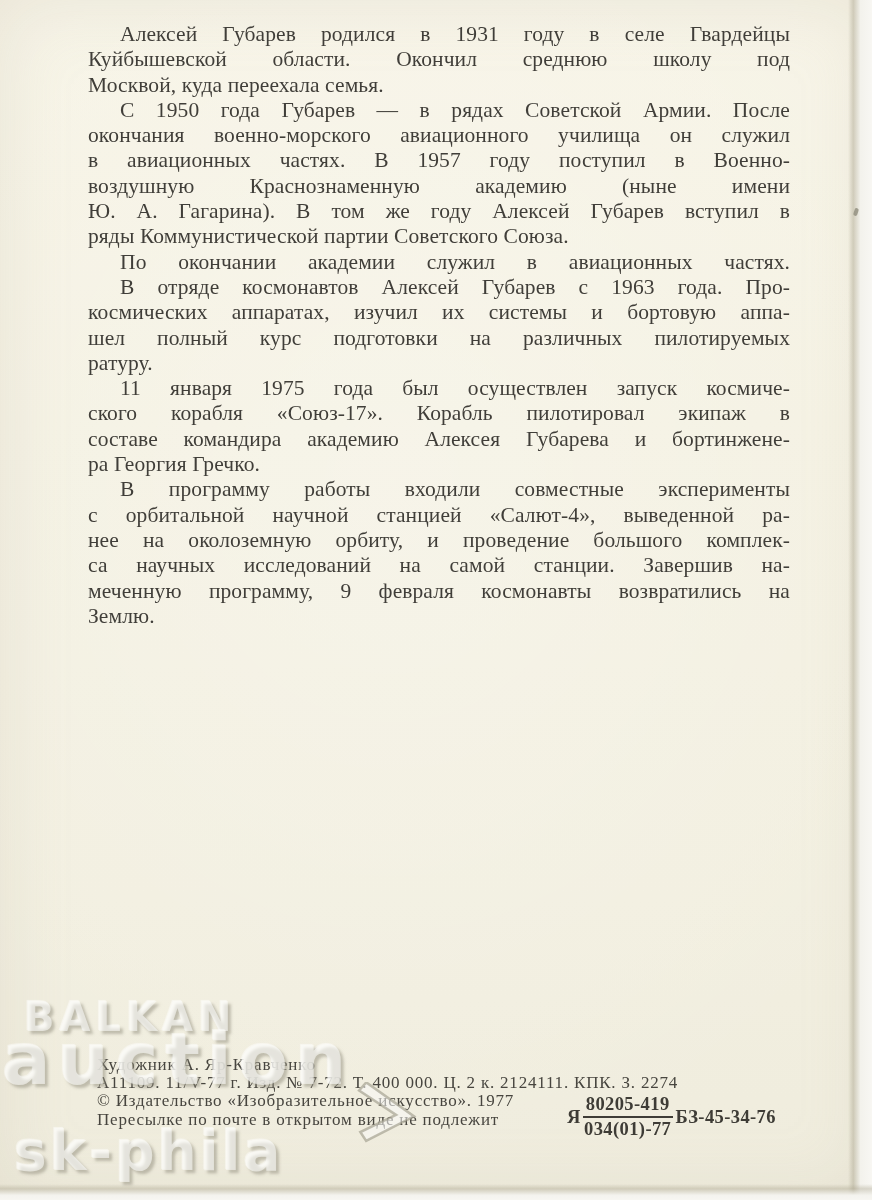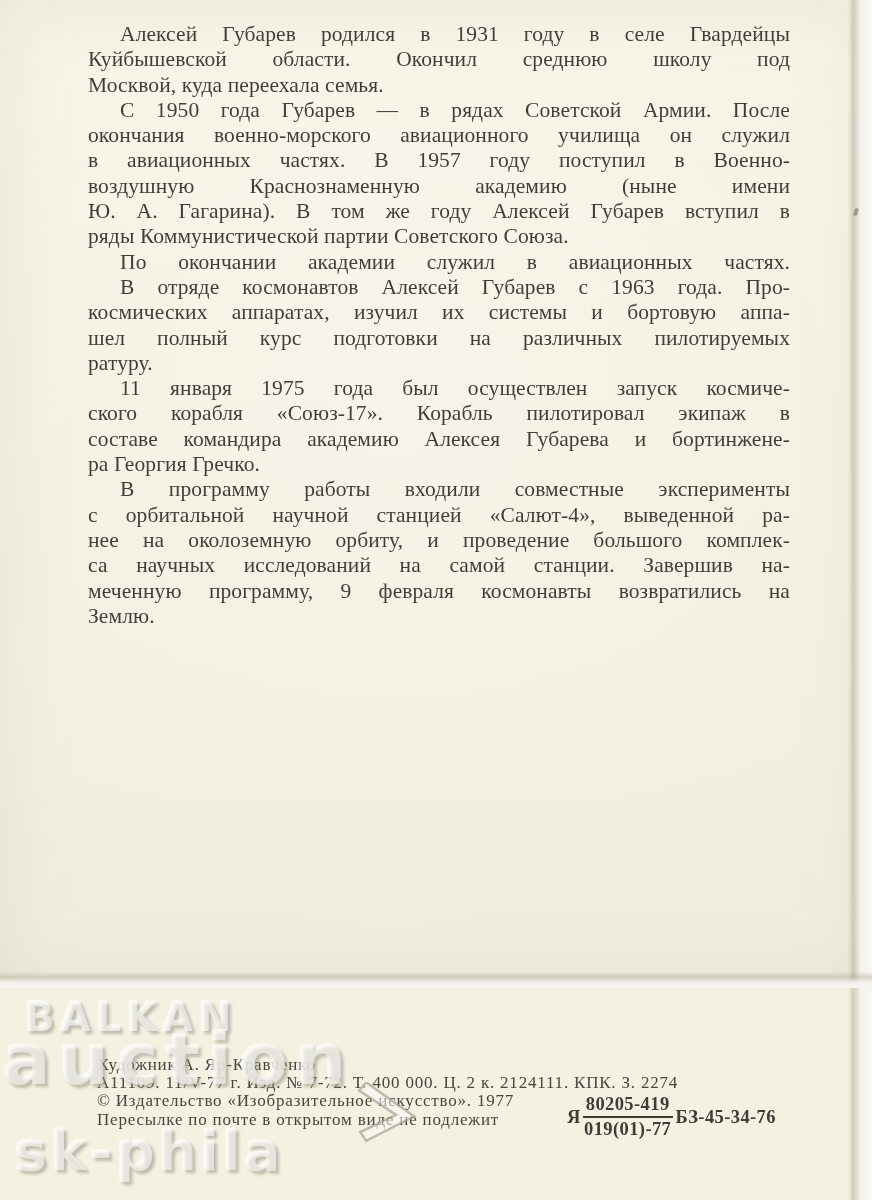--- a/index.html
+++ b/index.html
@@ -2,21 +2,21 @@
 <html><head>
 <meta charset="utf-8">
 <style>
   html,body { margin:0; padding:0; }
   body {
     width:872px; height:1200px; overflow:hidden;
     font-family:"Liberation Serif", serif;
     background:#f4f1e2;
   }
   .scan {
-    position:relative; width:872px; height:988px;
+    position:relative; width:872px; height:1200px;
     background:
       radial-gradient(ellipse 120% 100% at 45% 40%, rgba(255,255,255,0.25) 0%, rgba(255,255,255,0) 60%),
       linear-gradient(180deg,#f7f4e7 0%, #f4f1e2 35%, #f2efe0 75%, #efecdd 100%);
     box-shadow: inset 0 0 70px rgba(185,178,155,0.22);
     text-decoration: underline;
   }
   
   .edge-right {
     position:absolute; top:0; right:0; width:24px; height:1200px;
     background:linear-gradient(90deg, rgba(0,0,0,0) 0%, rgba(168,162,140,0.45) 22%, #f3f2ec 52%, #f8f7f3 100%);
@@ -98,21 +98,21 @@
     <div>Художник А. Яр-Кравченко</div>
     <div>А11109. 11/V-77 г. Изд. № 7-72. Т. 400 000. Ц. 2 к. 2124111. КПК. З. 2274</div>
     <div>© Издательство «Изобразительное искусство». 1977</div>
     <div>Пересылке по почте в открытом виде не подлежит</div>
   </div>
 
   <div class="index-block">
     <span>Я</span>
     <span class="index-frac">
       <span class="num">80205-419</span>
-      <span class="den">019(01)-77</span>
+      <span class="den">034(01)-77</span>
     </span>
     <span class="index-suffix">БЗ-45-34-76</span>
   </div>
 
   <div class="wm wm-balkan">BALKAN</div>
   <div class="wm wm-auction">auction</div>
   <svg class="wm wm-arrow" viewBox="0 0 84 66">
     <path d="M14 4 L66 31 L22 62 L15 54 L48 32 L8 13 Z" fill="rgba(250,250,247,0.55)" stroke="rgba(160,156,140,0.65)" stroke-width="2.5" transform="rotate(8 42 33)"></path>
   </svg>
   <div class="wm wm-skphila">sk-phila</div>

